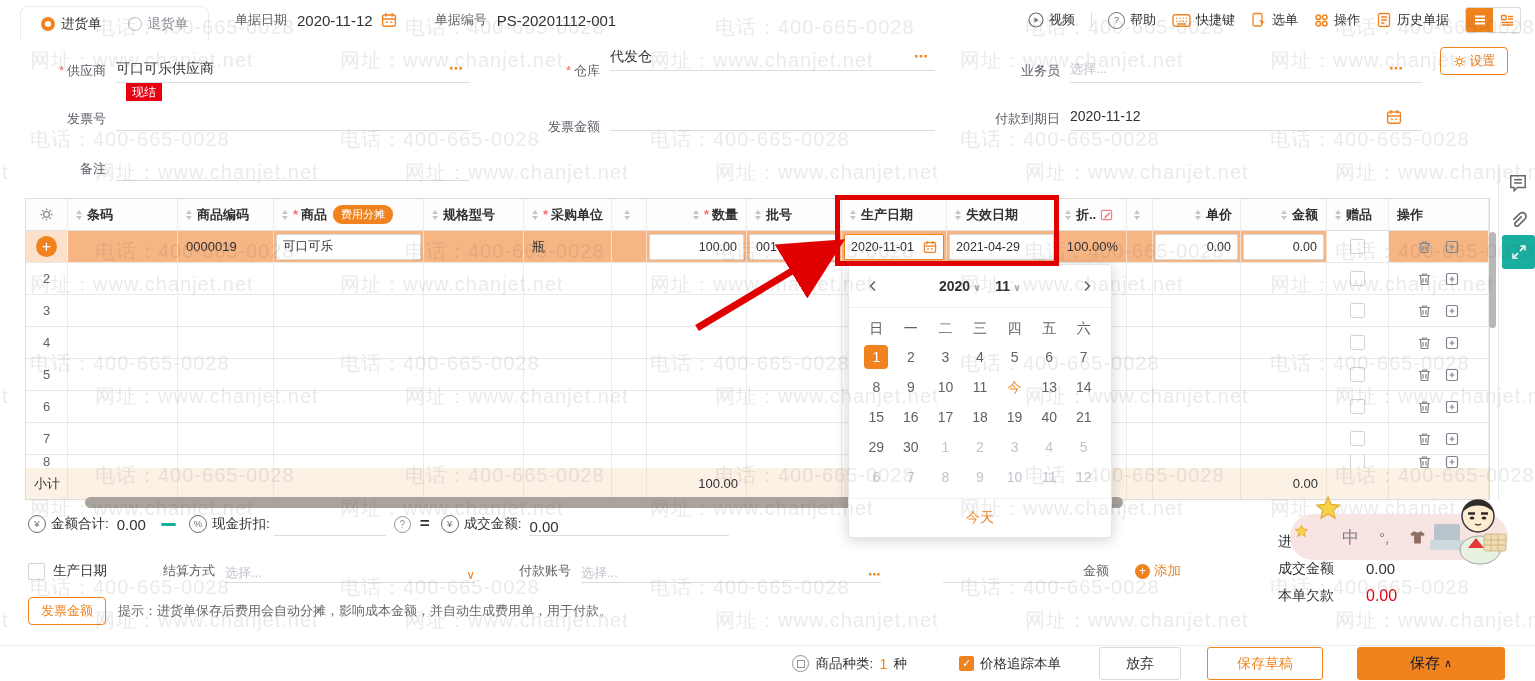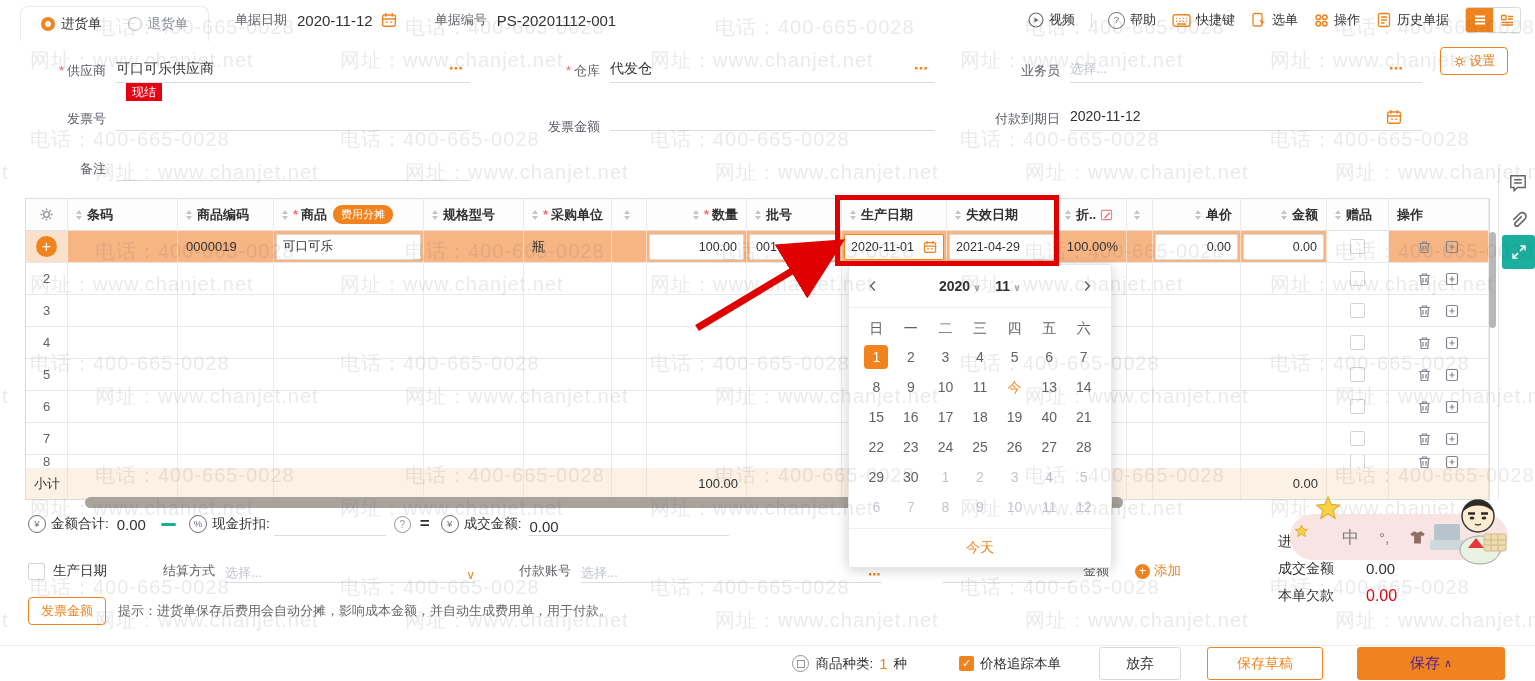--- a/index.html
+++ b/index.html
@@ -102,21 +102,21 @@
   #sticker-bubble .punct{color:#7d7d7d;font-size:15px;}
   .star{position:absolute;z-index:61;}
   #cartoon{position:absolute;left:1428px;top:494px;z-index:62;}
   
   #bottombar{position:absolute;left:0;top:645px;width:1535px;height:36px;border-top:1px solid #ececec;background:#fff;
              display:flex;align-items:center;padding-right:30px;box-sizing:border-box;}
   #bottombar .grp{display:flex;align-items:center;gap:6px;}
   .btn{height:33px;border-radius:3px;font-size:14px;display:flex;align-items:center;justify-content:center;cursor:pointer;box-sizing:border-box;}
   #abandon-btn{width:82px;background:#fff;border:1px solid #d9d9d9;color:#303133;}
   #draft-btn{width:116px;background:#fff;border:1px solid #F0831E;color:#F0831E;}
-  #save-btn{width:148px;background:#F0831E;border:1px solid #F0831E;color:#4c1d95;font-size:15px;gap:4px;}
+  #save-btn{width:148px;background:#F0831E;border:1px solid #F0831E;color:#0f172a;font-size:15px;gap:4px;}
   .cb-on{width:15px;height:15px;background:#F0831E;border-radius:2px;color:#fff;font-size:11px;display:inline-flex;
          align-items:center;justify-content:center;}
   .kinds-ico{width:15px;height:15px;border:1px solid #909399;border-radius:50%;display:inline-flex;align-items:center;justify-content:center;}
   .kinds-ico i{width:6px;height:6px;border:1px solid #909399;display:block;}
   
   #calendar{position:absolute;left:848px;top:264px;width:262px;background:#fff;border:1px solid #e4e7ed;border-radius:3px;
             box-shadow:0 2px 14px rgba(0,0,0,.18);z-index:30;}
   #cal-nav{height:42px;display:flex;align-items:center;justify-content:space-between;padding:0 18px;border-bottom:1px solid #f0f0f0;}
   .cal-chev{cursor:pointer;display:flex;}
   #cal-title{display:flex;align-items:center;gap:14px;font-weight:bold;font-size:14px;color:#303133;}
@@ -240,21 +240,21 @@
 
   <div>
     <div class="f-label" style="left:36px;top:62px;width:70px;"><span class="req">*</span><span>供应商</span></div>
     <div class="f-field" style="left:116px;top:56px;width:354px;">
       <span>可口可乐供应商</span>
       <span class="dots">⋯</span>
     </div>
     <div class="badge-cash">现结</div>
 
     <div class="f-label" style="left:524px;top:62px;width:76px;"><span class="req">*</span><span>仓库</span></div>
-    <div class="f-field" style="left:610px;top:56px;width:325px;">
+    <div class="f-field" style="left:610px;top:44px;width:325px;">
       <span>代发仓</span>
       <span class="dots">⋯</span>
     </div>
 
     <div class="f-label" style="left:996px;top:62px;width:64px;">业务员</div>
     <div class="f-field" style="left:1070px;top:56px;width:352px;">
       <span class="ph">选择...</span>
       <span class="dots" style="right:18px;">⋯</span>
     </div>
 
@@ -979,43 +979,20 @@
             <span>18</span>
           </div>
           <div class="cal-d">
             <span>19</span>
           </div>
           <div class="cal-d">
             <span>40</span>
           </div>
           <div class="cal-d">
             <span>21</span>
-          </div>
-        </div>
-        <div class="cal-week">
-          <div class="cal-d">
-            <span>22</span>
-          </div>
-          <div class="cal-d">
-            <span>23</span>
-          </div>
-          <div class="cal-d">
-            <span>24</span>
-          </div>
-          <div class="cal-d">
-            <span>25</span>
-          </div>
-          <div class="cal-d">
-            <span>26</span>
-          </div>
-          <div class="cal-d">
-            <span>27</span>
-          </div>
-          <div class="cal-d">
-            <span>28</span>
           </div>
         </div>
         <div class="cal-week">
           <div class="cal-d">
             <span>29</span>
           </div>
           <div class="cal-d">
             <span>30</span>
           </div>
           <div class="cal-d dim">

